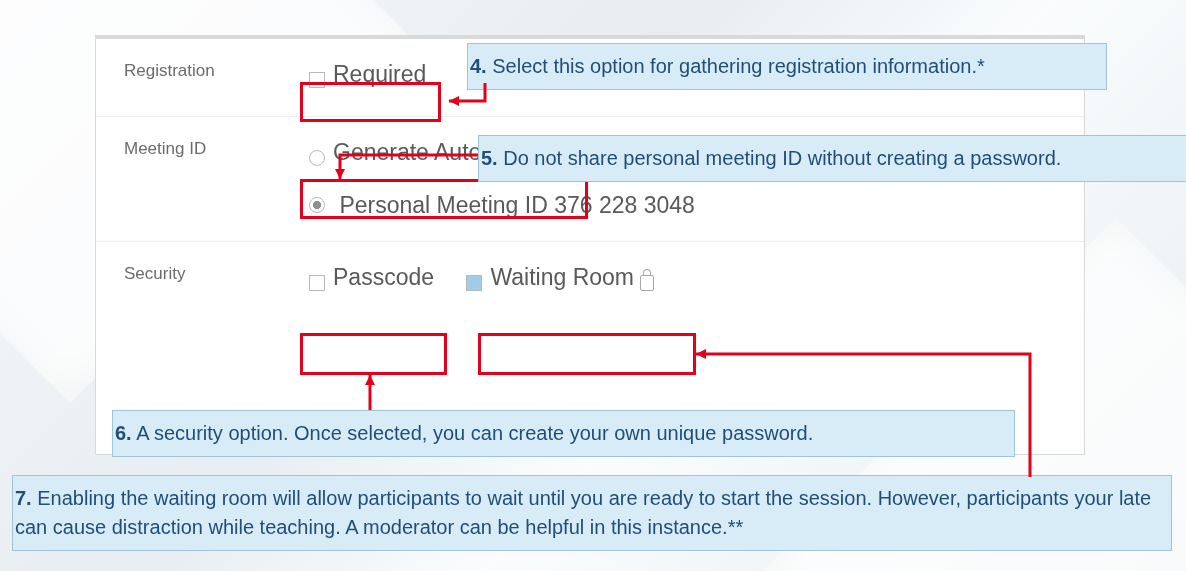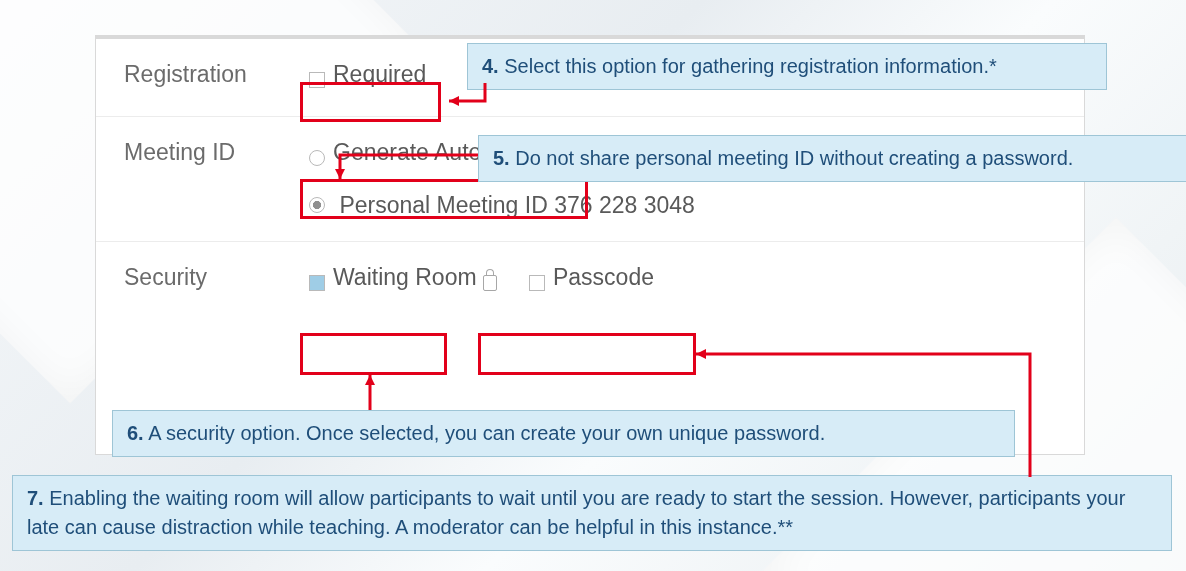--- a/index.html
+++ b/index.html
@@ -3,32 +3,32 @@
 <meta charset="utf-8">
 <style>
 html,body{margin:0;padding:0;width:1186px;height:571px;font-family:"Segoe UI",Arial,sans-serif;overflow:hidden;background:#fff}
 .bg{position:absolute;inset:0;background:linear-gradient(135deg,#f6f8fa 0%,#e8edf1 40%,#fafcfd 60%,#e6ecef 100%)}
 .bg:before,.bg:after{content:"";position:absolute;width:500px;height:500px;background:rgba(255,255,255,.75);transform:rotate(45deg);box-shadow:0 0 40px rgba(0,0,0,.04) inset}
 .bg:before{top:-200px;left:-180px}
 .bg:after{bottom:-250px;right:-180px}
 .panel{position:absolute;left:95px;top:35px;width:990px;height:420px;background:#fff;border:1px solid #dedede;border-top-width:4px;border-color:#d9d9d9;box-sizing:border-box}
 .row{display:flex;align-items:flex-start;border-bottom:1px solid #ececec;padding:22px 28px}
 .row.last{border-bottom:none}
-.lbl{width:185px;color:#6b6b6b;font-size:23px;font-weight:400}
+.lbl{width:185px;color:#6b6b6b;font-size:17px;font-weight:400}
 .opts{flex:1;color:#595959;font-size:23px}
 .opt{display:inline-flex;align-items:flex-end;margin-right:26px}
 .ck,.rd{width:14px;height:14px;margin-right:8px;display:inline-block;border:1px solid #b9b9b9;background:#fff}
 .rd{border-radius:50%}
 .rd.on{background:radial-gradient(circle,#8f8f8f 0 40%,#fff 44% 100%)}
 .ck.on{background:#9fcde6}
 .block{display:block;margin-top:20px}
 .lock{width:12px;height:14px;display:inline-block;border:1px solid #a7a7a7;border-radius:2px;position:relative;top:0;margin-left:6px}
 .lock:before{content:"";position:absolute;top:-7px;left:2px;width:6px;height:6px;border:1px solid #a7a7a7;border-bottom:none;border-radius:6px 6px 0 0}
 .hl{position:absolute;border:3px solid #e2001a;box-sizing:border-box}
-.callout{position:absolute;background:#d7ecf7;border:1px solid #9ec5d6;padding:8px 14px;color:#1f4e79;font-size:20px;line-height:1.45;box-sizing:border-box}
+.callout{position:absolute;background:#d7ecf7;border:1px solid #9ec5d6;padding:8px 2px;color:#1f4e79;font-size:20px;line-height:1.45;box-sizing:border-box}
 .callout b{font-weight:700}
 svg.arrows{position:absolute;inset:0;width:1186px;height:571px;pointer-events:none}
 .arr{stroke:#e2001a;stroke-width:3;fill:none}
 .ah{fill:#e2001a}
 </style>
 </head>
 <body>
 
 <div class="bg"></div>
 
@@ -52,27 +52,27 @@
       <span class="opt block">
         <span class="rd on"></span>
         <span>Personal Meeting ID 376 228 3048</span>
       </span>
     </div>
   </div>
   <div class="row last">
     <div class="lbl">Security</div>
     <div class="opts">
       <span class="opt">
+        <span class="ck"></span>
+        <span>Passcode</span>
+      </span>
+      <span class="opt">
         <span class="ck on"></span>
         <span>Waiting Room</span>
         <span class="lock"></span>
-      </span>
-      <span class="opt">
-        <span class="ck"></span>
-        <span>Passcode</span>
       </span>
     </div>
   </div>
 </div>
 
 <div class="hl" style="left:300px;top:82px;width:141px;height:40px"></div>
 <div class="hl" style="left:300px;top:179px;width:288px;height:40px"></div>
 <div class="hl" style="left:300px;top:333px;width:147px;height:42px"></div>
 <div class="hl" style="left:478px;top:333px;width:218px;height:42px"></div>
 

